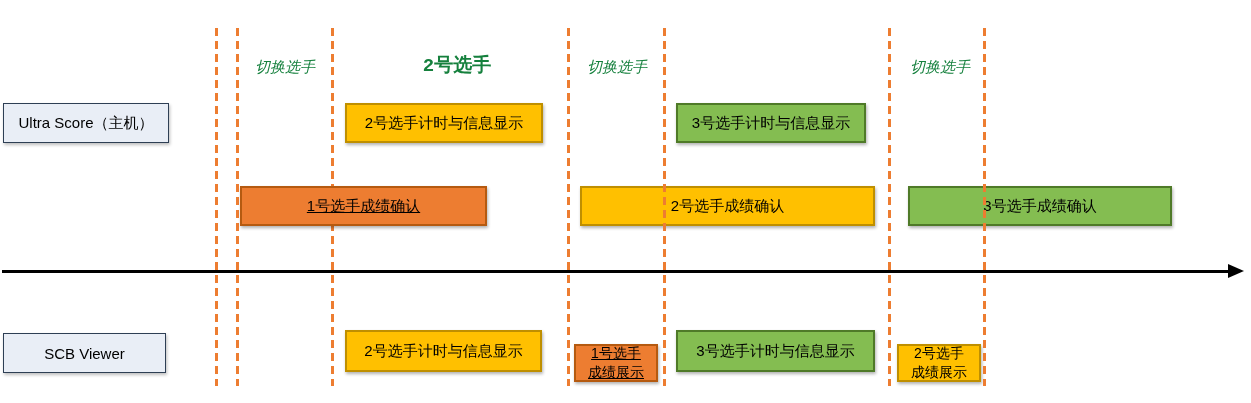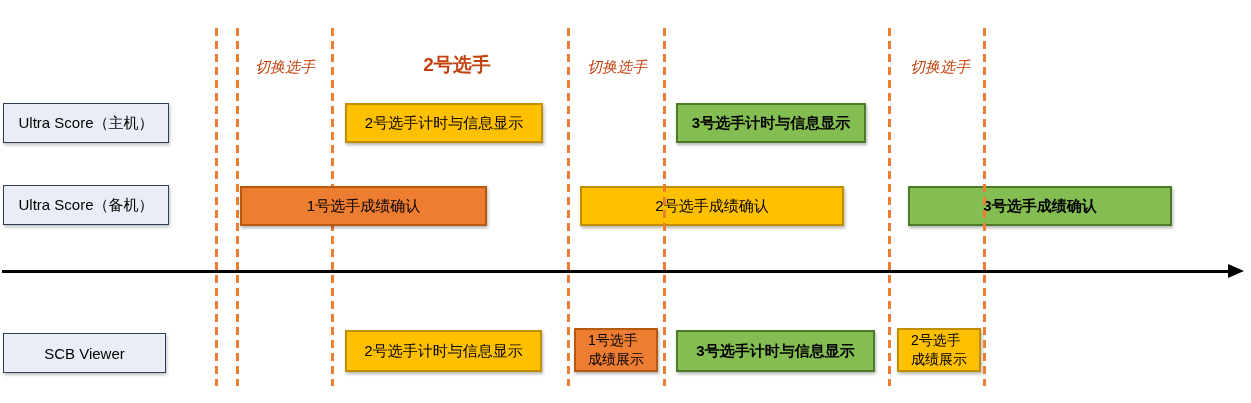--- a/index.html
+++ b/index.html
@@ -7,45 +7,45 @@
   .canvas{position:relative;width:1251px;height:403px;background:#ffffff;overflow:hidden;}
 
   
   .vline{
     position:absolute;top:28px;height:358px;width:3px;z-index:1;
     background:repeating-linear-gradient(to bottom,var(--dashed_line) 0 8px,transparent 8px 13px);
   }
   .vline.front{z-index:3;}
 
   
-  .phase{position:absolute;z-index:2;text-align:center;color:#c2410c;}
+  .phase{position:absolute;z-index:2;text-align:center;color:#15803d;font-family:Liberation Mono, monospace;}
   .phase.switch{font-style:italic;font-size:15px;width:90px;top:58px;}
   .phase.player{font-weight:bold;font-size:19px;width:130px;top:52px;}
 
   
   .lane{
     position:absolute;left:3px;width:166px;height:40px;z-index:2;
     background:var(--label_fill);border:1.5px solid var(--label_border);
     display:flex;align-items:center;justify-content:center;
     font-size:15px;color:#000;box-sizing:border-box;
     box-shadow:1px 2px 3px rgba(0,0,0,0.25);
   }
 
   
   .task{
     position:absolute;height:40px;z-index:2;box-sizing:border-box;
     display:flex;align-items:center;justify-content:center;
-    font-size:15px;color:#000;
+    font-size:15px;color:#000;text-align:center;
     box-shadow:1px 2px 3px rgba(0,0,0,0.3);
     white-space:pre-line;line-height:1.35;
   }
-  .task.small{font-size:14px;height:44px;}
+  .task.small{font-size:14px;height:38px;margin-top:16px;}
   .task.yellow{background:var(--yellow);border:2px solid var(--yellow_border);}
-  .task.green {background:var(--green); border:2px solid var(--green_border);font-weight:bold;}
-  .task.orange{background:var(--orange);border:2px solid var(--orange_border);}
+  .task.green {background:var(--green); border:2px solid var(--green_border);}
+  .task.orange{background:var(--orange);border:2px solid var(--orange_border);text-decoration:underline;}
 
   
   .axis{position:absolute;left:2px;top:270px;width:1228px;height:3px;background:var(--timeline);z-index:2;}
   .axis-head{
     position:absolute;left:1228px;top:264px;width:0;height:0;z-index:2;
     border-left:16px solid var(--timeline);
     border-top:7px solid transparent;border-bottom:7px solid transparent;
   }
 </style>
 </head>
@@ -60,28 +60,27 @@
   <div class="vline front" style="left:663px"></div>
   <div class="vline" style="left:888px"></div>
   <div class="vline front" style="left:983px"></div>
 
   <div class="phase switch" style="left:240px">切换选手</div>
   <div class="phase player" style="left:392px">2号选手</div>
   <div class="phase switch" style="left:572px">切换选手</div>
   <div class="phase switch" style="left:895px">切换选手</div>
 
   <div class="lane" style="top:103px">Ultra Score（主机）</div>
-  <div class="lane" style="top:185px">Ultra Score（备机）</div>
   <div class="lane" style="top:333px;width:163px">SCB Viewer</div>
 
   <div class="task yellow" style="left:345px;top:103px;width:198px">2号选手计时与信息显示</div>
   <div class="task green" style="left:676px;top:103px;width:190px">3号选手计时与信息显示</div>
 
   <div class="task orange" style="left:240px;top:186px;width:247px">1号选手成绩确认</div>
-  <div class="task yellow" style="left:580px;top:186px;width:264px">2号选手成绩确认</div>
+  <div class="task yellow" style="left:580px;top:186px;width:295px">2号选手成绩确认</div>
   <div class="task green" style="left:908px;top:186px;width:264px">3号选手成绩确认</div>
 
   <div class="axis"></div>
   <div class="axis-head"></div>
 
   <div class="task yellow" style="left:345px;top:330px;width:197px;height:42px">2号选手计时与信息显示</div>
   <div class="task orange small" style="left:574px;top:328px;width:84px">1号选手
 成绩展示</div>
   <div class="task green" style="left:676px;top:330px;width:199px;height:42px">3号选手计时与信息显示</div>
   <div class="task yellow small" style="left:897px;top:328px;width:84px">2号选手

